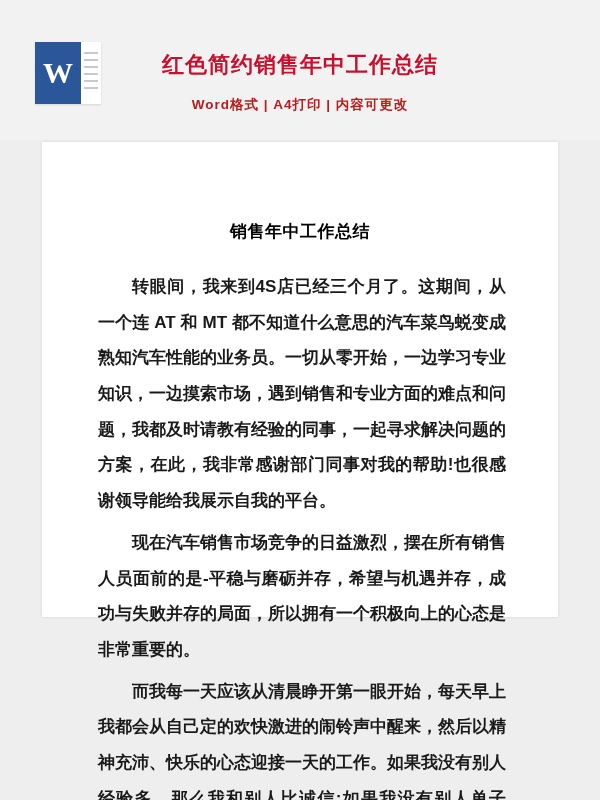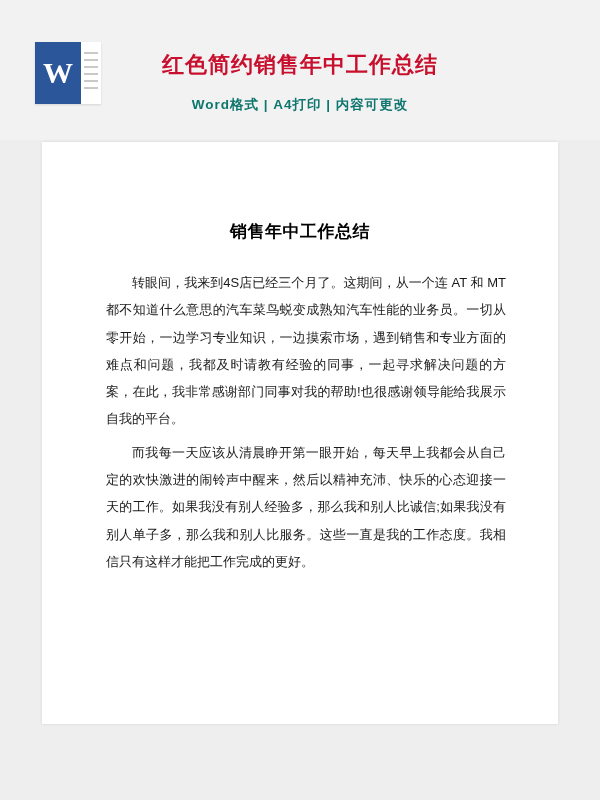--- a/index.html
+++ b/index.html
@@ -70,55 +70,56 @@
     text-align: center;
   }
   .header-title {
     color: #c8102e;
     font-size: 22px;
     font-weight: bold;
     letter-spacing: 1px;
     margin: 0 0 16px 0;
   }
   .header-sub {
-    color: #0f766e;
+    color: #b91c1c;
     font-size: 13.5px;
     font-weight: bold;
     letter-spacing: 1px;
     margin: 0;
   }
   
   .sheet {
     position: absolute;
     left: 42px;
     top: 142px;
     width: 516px;
-    height: 582px;
+    height: 475px;
     background: #ffffff;
     box-shadow: 0 0 3px rgba(0,0,0,0.10);
     box-sizing: border-box;
     padding: 60px 52px 0 52px;
   }
   .doc-title {
     text-align: center;
     font-size: 17px;
     font-weight: bold;
     color: #000000;
     margin: 18px 0 26px 0;
     font-family: "Liberation Sans", sans-serif;
     letter-spacing: 0.5px;
   }
   .doc-p {
-    font-size: 13px;
+    font-size: 17px;
     line-height: 2.1;
     color: #1a1a1a;
     text-align: justify;
     text-indent: 2em;
-    margin: 0 0 6px 12px;
+    margin: 0 0 6px 4px;
     font-family: "Liberation Sans", sans-serif;
+    font-weight: bold;
   }
 </style>
 </head>
 <body>
 
 <div class="page">
 
   <div class="header">
 
     <div class="word-logo">
@@ -136,16 +137,17 @@
     <div class="header-text">
       <h1 class="header-title">红色简约销售年中工作总结</h1>
       <p class="header-sub">Word格式 | A4打印 | 内容可更改</p>
     </div>
 
   </div>
 
   <div class="sheet">
     <h2 class="doc-title">销售年中工作总结</h2>
     <p class="doc-p">转眼间，我来到4S店已经三个月了。这期间，从一个连 AT 和 MT 都不知道什么意思的汽车菜鸟蜕变成熟知汽车性能的业务员。一切从零开始，一边学习专业知识，一边摸索市场，遇到销售和专业方面的难点和问题，我都及时请教有经验的同事，一起寻求解决问题的方案，在此，我非常感谢部门同事对我的帮助!也很感谢领导能给我展示自我的平台。</p>
+    <p class="doc-p">现在汽车销售市场竞争的日益激烈，摆在所有销售人员面前的是-平稳与磨砺并存，希望与机遇并存，成功与失败并存的局面，所以拥有一个积极向上的心态是非常重要的。</p>
     <p class="doc-p">而我每一天应该从清晨睁开第一眼开始，每天早上我都会从自己定的欢快激进的闹铃声中醒来，然后以精神充沛、快乐的心态迎接一天的工作。如果我没有别人经验多，那么我和别人比诚信;如果我没有别人单子多，那么我和别人比服务。这些一直是我的工作态度。我相信只有这样才能把工作完成的更好。</p>
   </div>
 
 </div>
 
 </body></html>

